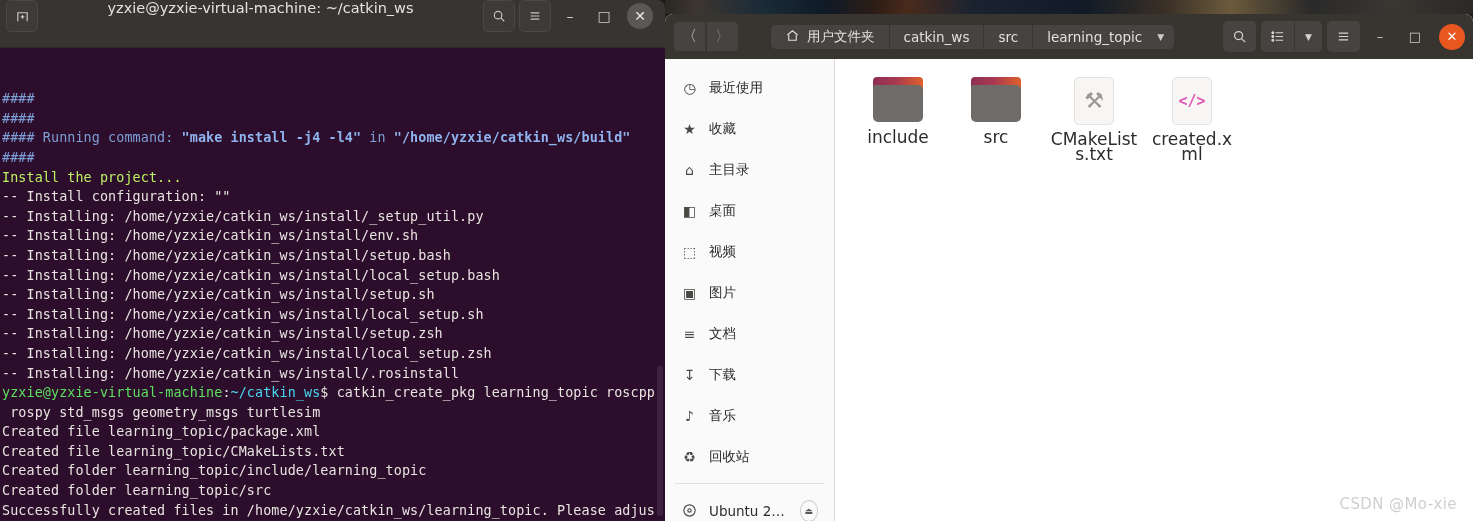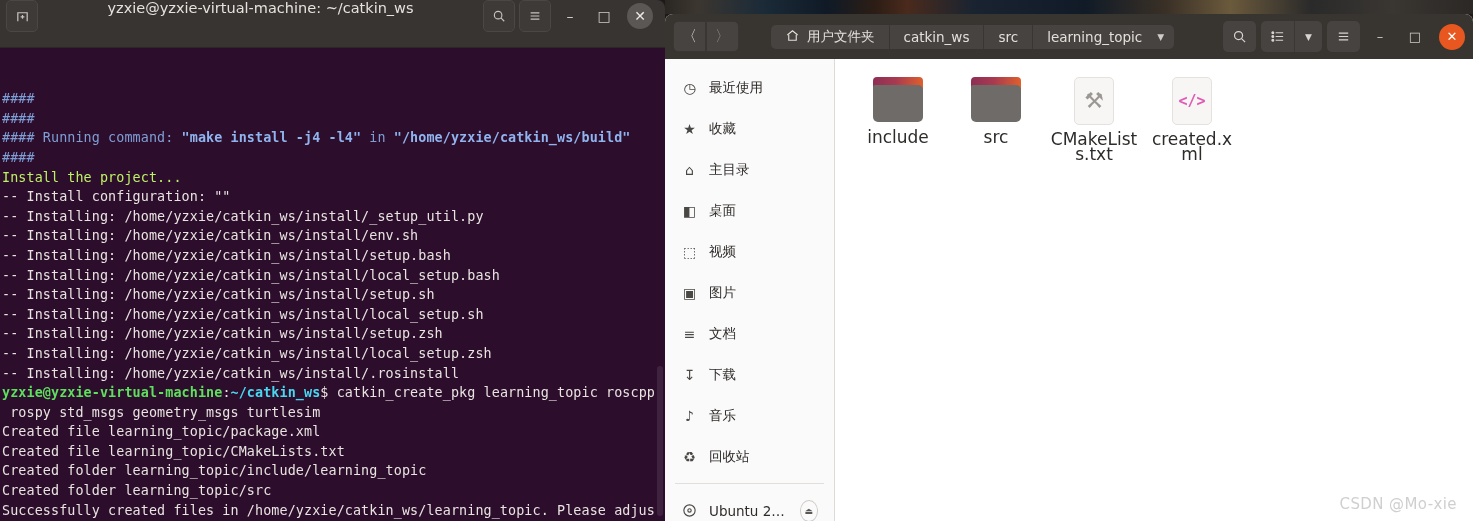--- a/index.html
+++ b/index.html
@@ -50,22 +50,22 @@
     position:relative; height:473px; padding:2px 0 0 2px;
     font-family:"DejaVu Sans Mono","Liberation Mono",monospace;
     font-size:13.4px; line-height:19.6px; white-space:pre; color:#e8e4e0;
     letter-spacing:0.1px;
   }
   .term-line{ height:19.6px; }
   .c-blue{ color:#7e9fd6; }
   .c-blue-b{ color:#8fb4ef; font-weight:bold; }
   .c-teal{ color:#bef264; }
   .c-white{ color:#e8e4e0; }
-  .c-green{ color:#5ee05e; font-weight:bold; }
-  .c-cyan{ color:#48d8ef; font-weight:bold; }
+  .c-green{ color:#5ee05e; font-weight:normal; }
+  .c-cyan{ color:#48d8ef; font-weight:normal; }
   .term-scroll{
     position:absolute; right:2px; top:318px; width:6px; height:150px;
     background:rgba(255,255,255,0.09); border-radius:3px;
   }
 
   
   .fm-win{ position:absolute; left:665px; top:14px; width:808px; height:507px;
     background:#ffffff; border-radius:8px 8px 0 0; overflow:hidden; }
   .fm-header{
     height:45px; background:#383531; display:flex; align-items:center;

